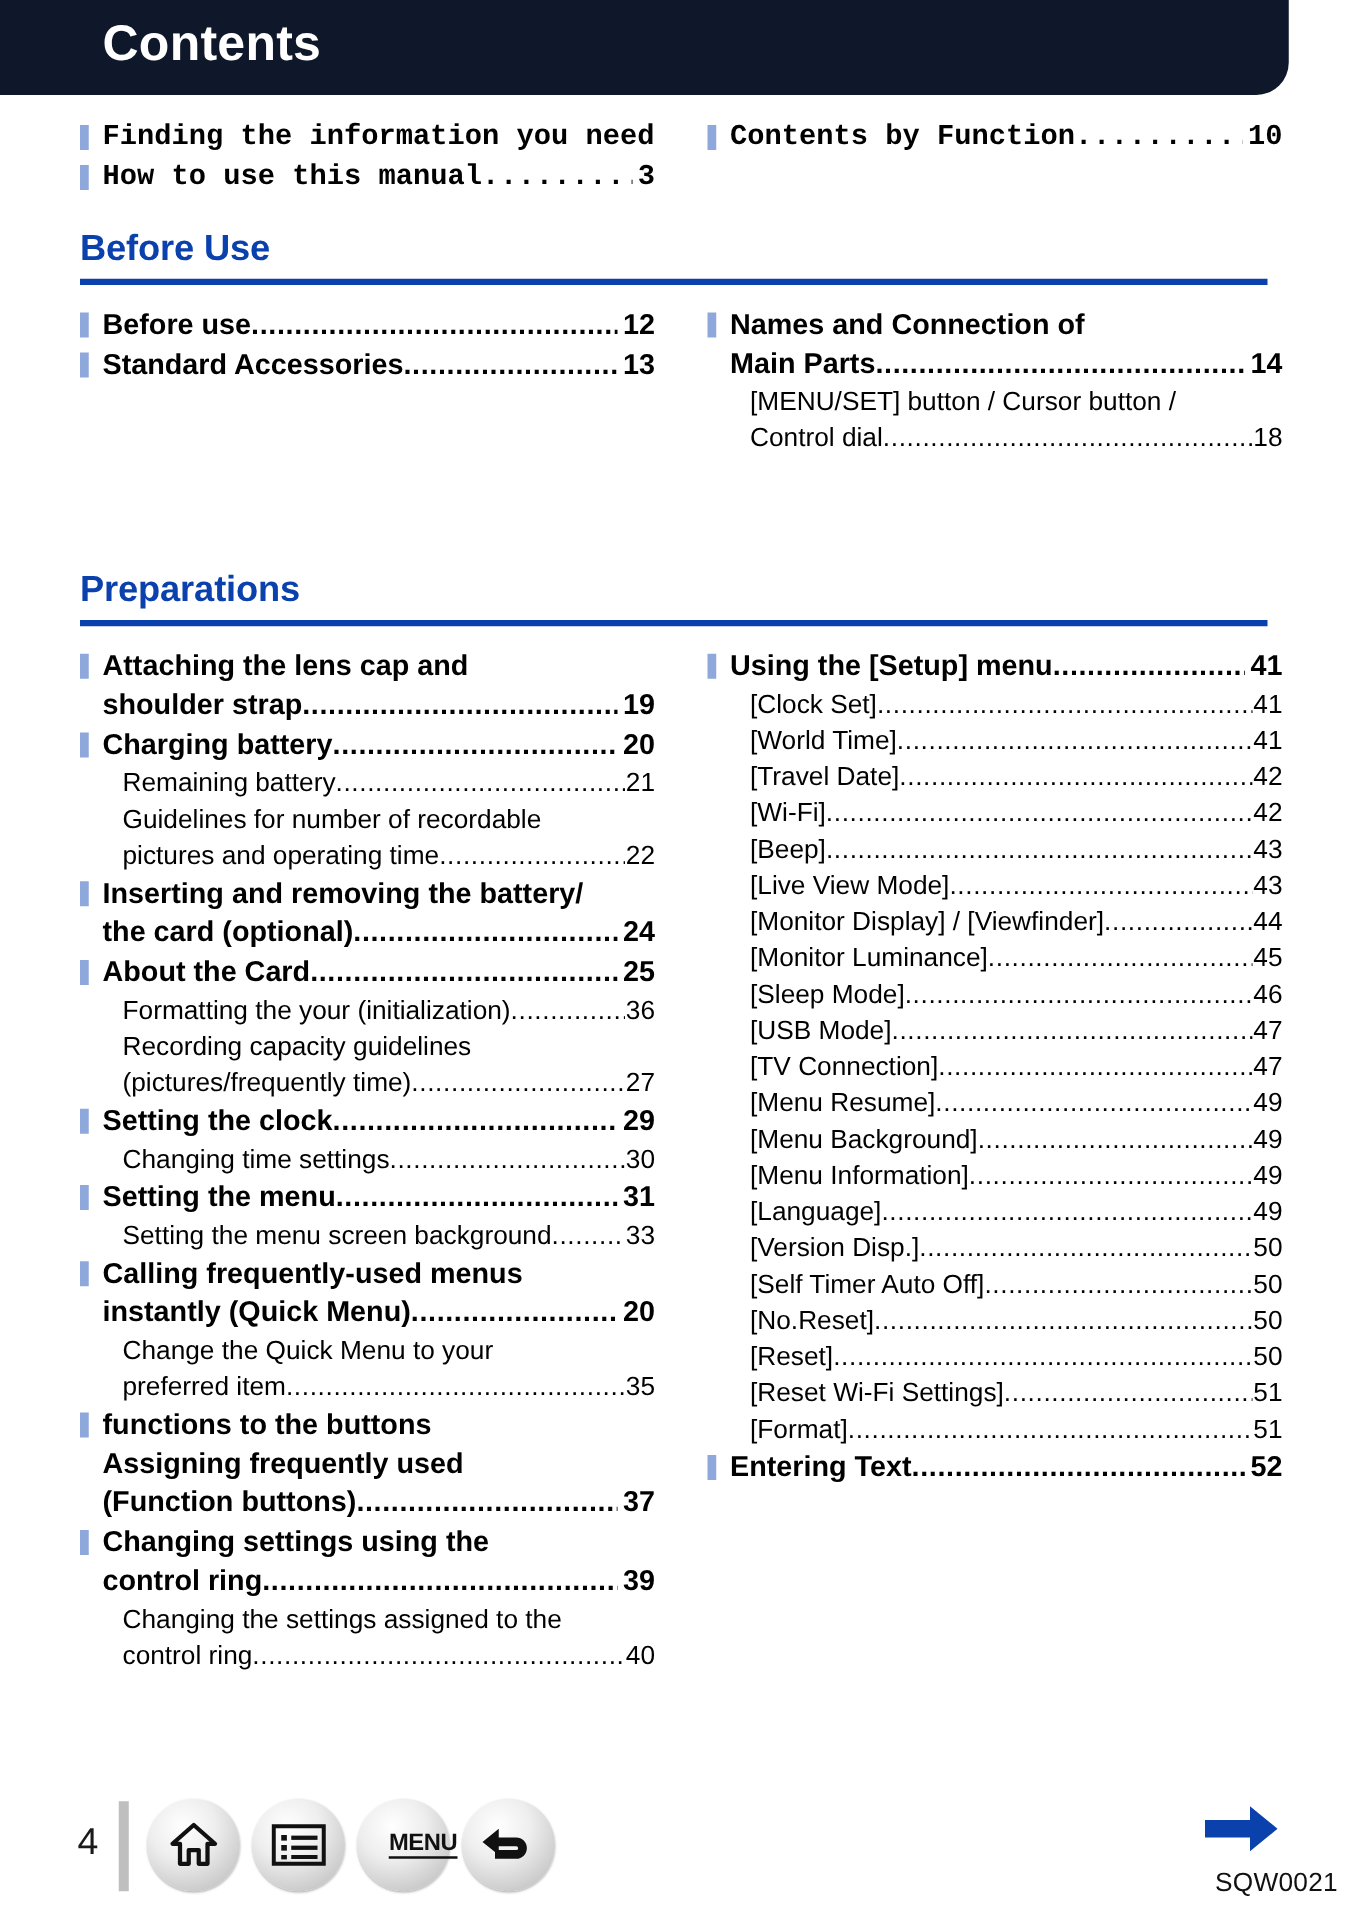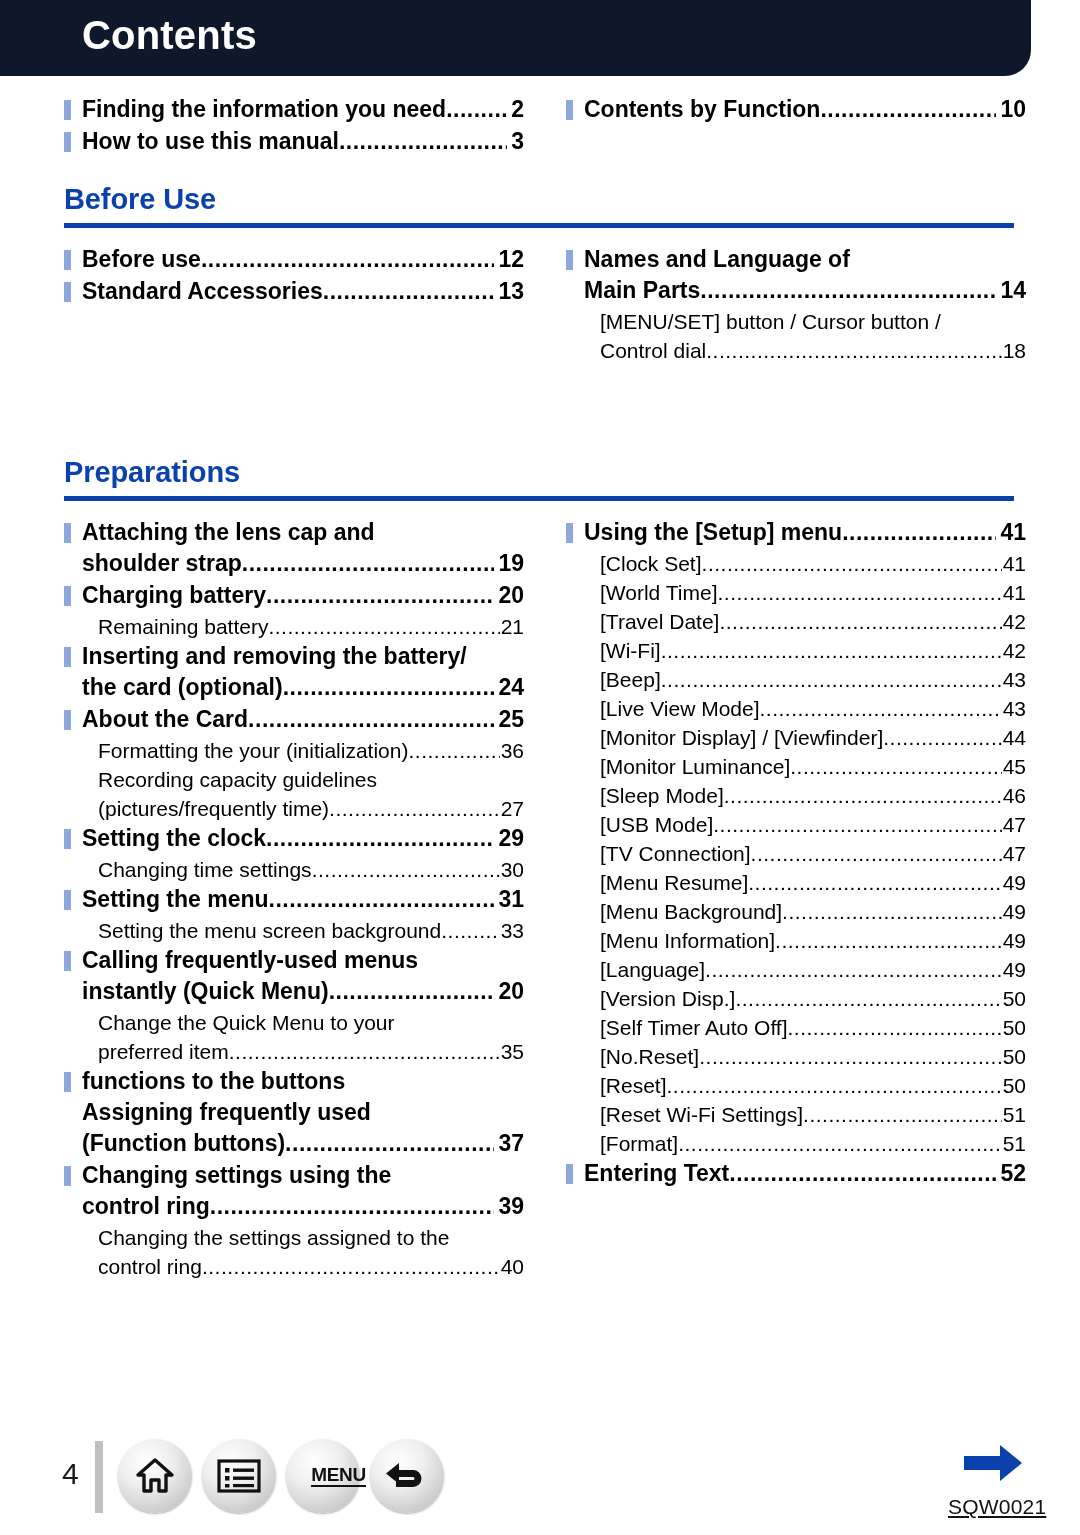--- a/index.html
+++ b/index.html
@@ -35,21 +35,21 @@
     white-space: nowrap;
   }
 
   
   #content {
     position: absolute;
     left: 0; top: 76px;
     width: 1080px;
   }
 
-  .toc-block { position: relative; width: 1080px; }
+  .toc-block { position: relative; width: 1080px; font-family: Liberation Mono, monospace; }
 
   .columns {
     display: flex;
     width: 1080px;
   }
   .col {
     width: 460px;
     flex: 0 0 460px;
   }
   .col.left  { margin-left: 64px; }
@@ -181,26 +181,25 @@
     color: #111;
     border-bottom: 2px solid #111;
     line-height: 1.05;
     letter-spacing: -.3px;
     margin-left: 31px;
   }
 
   #footer-arrow { position: absolute; left: 962px; top: 18px; }
   #footer-code {
     position: absolute;
-    left: 948px;
+    left: 972px;
     top: 70px;
     font-size: 21px;
     color: #111;
     letter-spacing: .2px;
-    text-decoration: underline;
   }
 </style>
 </head>
 <body>
 
 <div id="header-banner">
   <div id="page-title">Contents</div>
 </div>
 
 <div id="content">
@@ -274,21 +273,21 @@
                   <span class="pnum">13</span>
                 </div>
               </div>
             </div>
           </div>
           <div class="col right">
             <div class="entry main">
               <span class="bullet"></span>
               <div class="lines">
                 <div class="line noleader">
-                  <span class="ltext">Names and Language of</span>
+                  <span class="ltext">Names and Connection of</span>
                   <span class="leader"></span>
                   <span class="pnum"></span>
                 </div>
                 <div class="line">
                   <span class="ltext">Main Parts</span>
                   <span class="leader"></span>
                   <span class="pnum">14</span>
                 </div>
               </div>
             </div>
@@ -342,20 +341,34 @@
                   <span class="pnum">20</span>
                 </div>
               </div>
             </div>
             <div class="entry sub">
               <div class="lines">
                 <div class="line">
                   <span class="ltext">Remaining battery</span>
                   <span class="leader"></span>
                   <span class="pnum">21</span>
+                </div>
+              </div>
+            </div>
+            <div class="entry sub">
+              <div class="lines">
+                <div class="line noleader">
+                  <span class="ltext">Guidelines for number of recordable</span>
+                  <span class="leader"></span>
+                  <span class="pnum"></span>
+                </div>
+                <div class="line">
+                  <span class="ltext">pictures and operating time</span>
+                  <span class="leader"></span>
+                  <span class="pnum">22</span>
                 </div>
               </div>
             </div>
             <div class="entry main">
               <span class="bullet"></span>
               <div class="lines">
                 <div class="line noleader">
                   <span class="ltext">Inserting and removing the battery/</span>
                   <span class="leader"></span>
                   <span class="pnum"></span>

